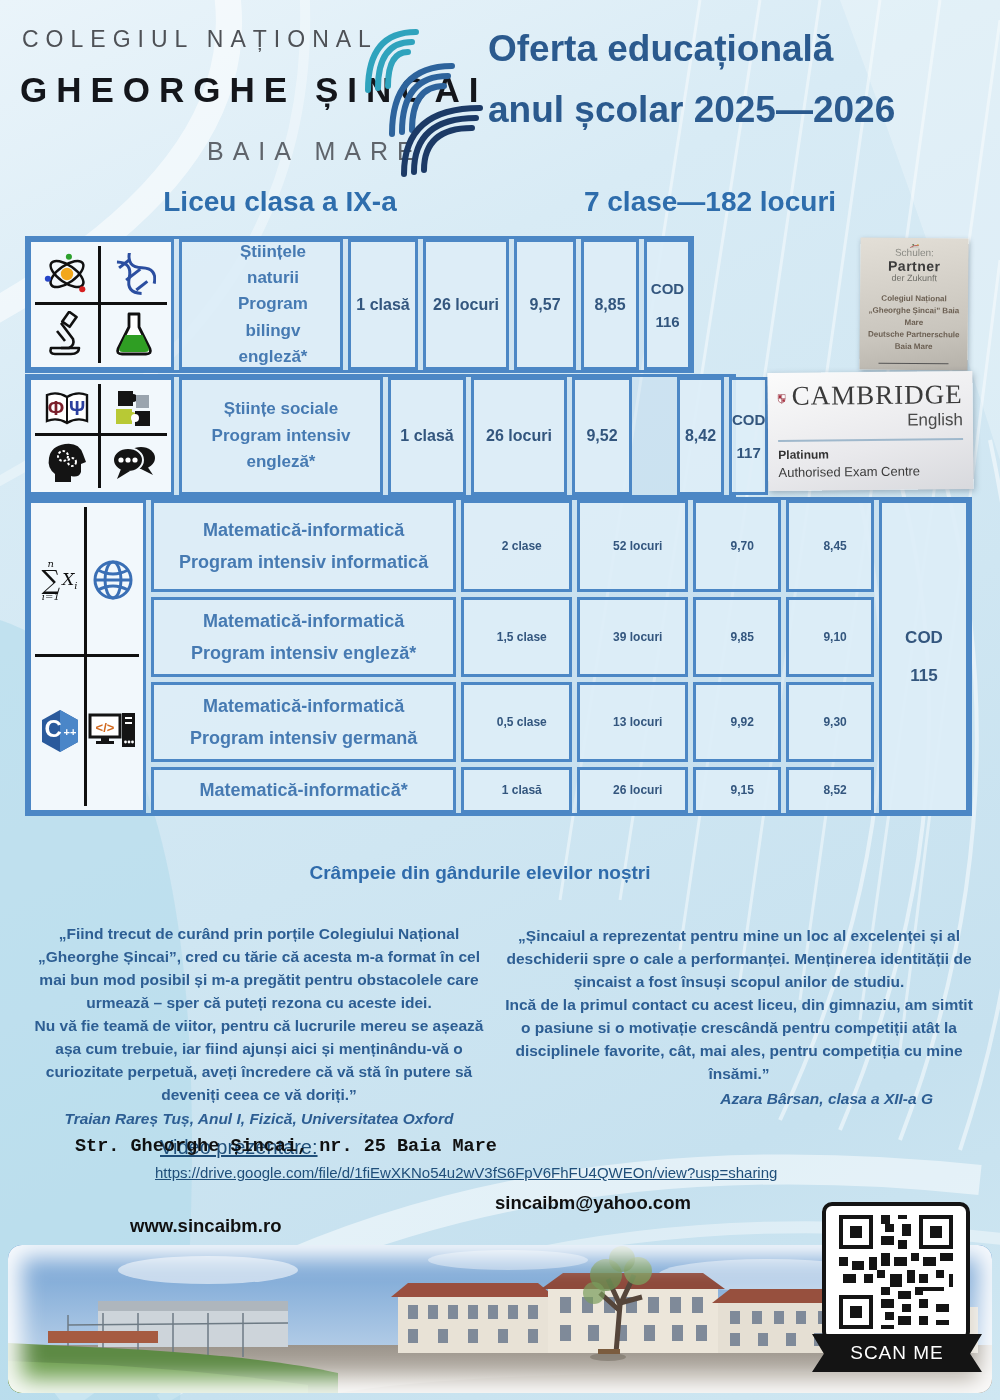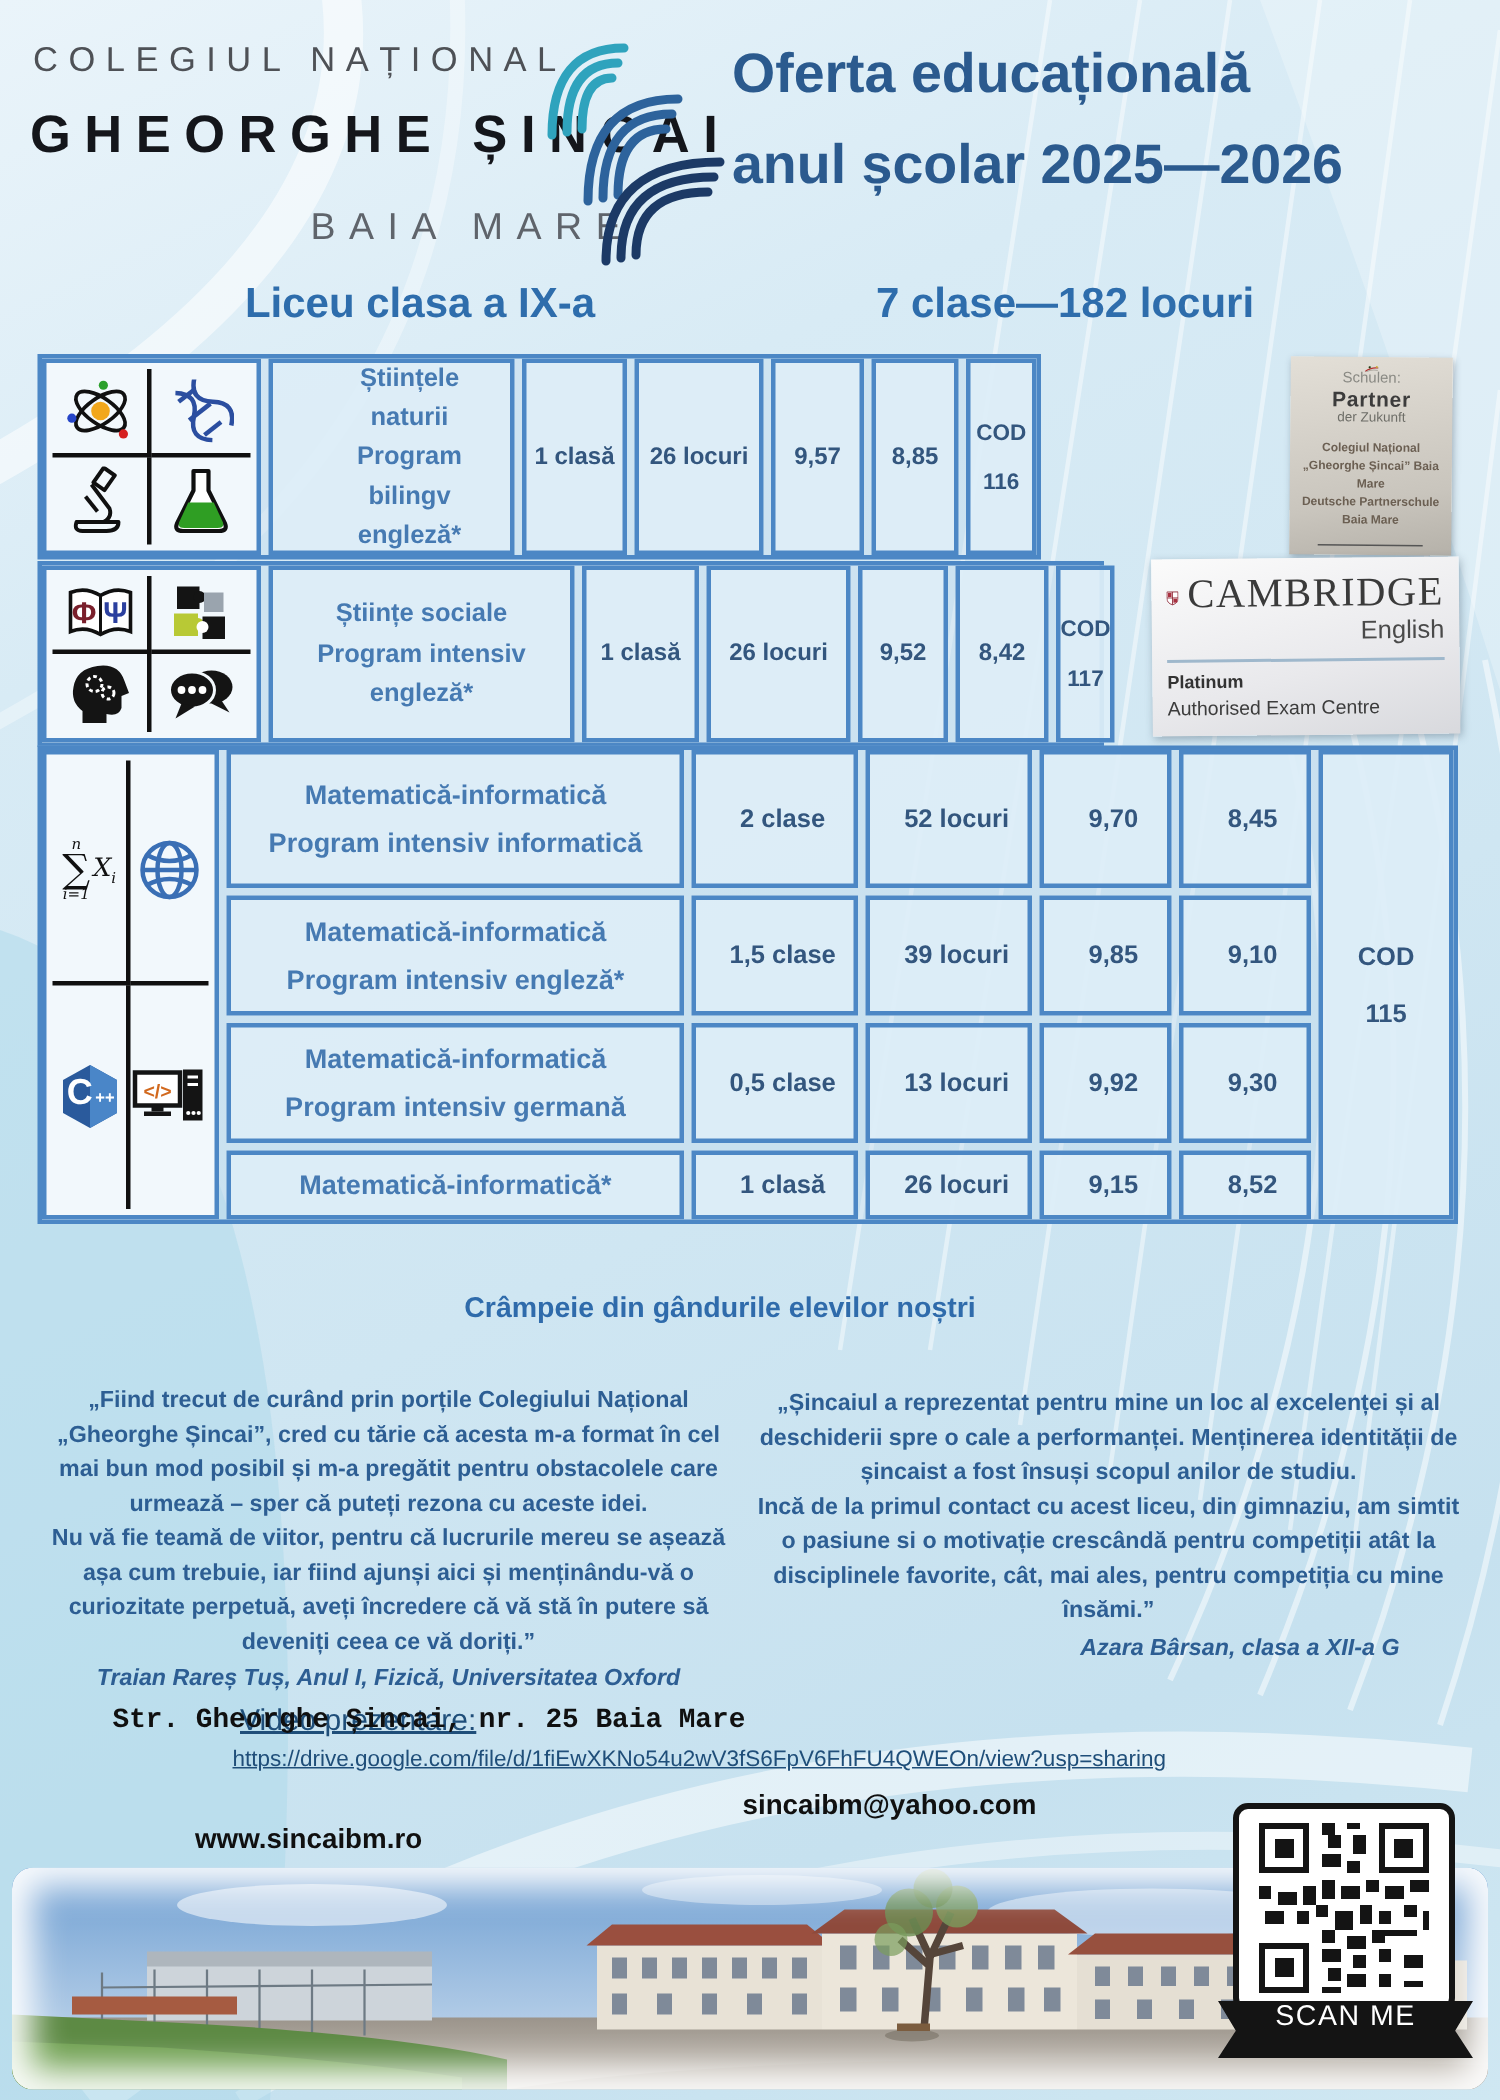--- a/index.html
+++ b/index.html
@@ -40,29 +40,29 @@
   #table-nat .c1{width:70px;flex:none;}
   #table-nat .c2{width:86px;flex:none;}
   #table-nat .c3{width:62px;flex:none;}
   #table-nat .c4{width:58px;flex:none;}
   #table-nat .cod{flex:1;}
   #table-soc .icon-cell{width:146px;flex:none;}
   #table-soc .lbl{width:204px;flex:none;}
   #table-soc .c1{width:78px;flex:none;}
   #table-soc .c2{width:96px;flex:none;}
   #table-soc .c3{width:60px;flex:none;}
-  #table-soc .c4{width:62px;flex:none;}
+  #table-soc .c4{width:47px;flex:none;margin-left:40px;}
   #table-soc .cod{flex:1;}
 
   #table-math{left:25px;top:497px;width:941px;height:313px;}
   #table-math .icon-cell{width:118px;flex:none;}
   .math-grid{flex:1;display:grid;grid-template-columns:3.3fr 1.2fr 1.2fr .95fr .95fr;
              grid-template-rows:92px 80px 80px 1fr;gap:5px;}
   .math-grid .cell.lbl{font-size:18px;line-height:1.8;}
-  .math-grid .cell.num{font-size:17px;padding-left:10px;}
+  .math-grid .cell.num{font-size:12px;padding-left:10px;}
   #table-math .cod{width:90px;flex:none;font-size:17px;}
 
   
   .sum-formula{display:flex;align-items:center;gap:2px;font-family:"DejaVu Serif",serif;font-style:italic;color:#101010;}
   .sum-col{display:flex;flex-direction:column;align-items:center;line-height:1;font-size:10px;}
   .sigma{font-size:26px;line-height:.9;font-style:normal;}
   .sum-x{font-size:17px;}
   .sum-x sub{font-size:10px;}
   .cpp-wrap{position:relative;width:44px;height:44px;}
   .cpp-wrap .cpp-c{position:absolute;left:7px;top:6px;color:#fff;font-size:24px;font-weight:700;font-family:"Liberation Sans",sans-serif;}
@@ -105,21 +105,21 @@
   .addr{position:absolute;left:75px;top:1136px;font-size:18.5px;font-weight:700;color:#101010;font-family:Liberation Mono, monospace;}
   .site{position:absolute;left:130px;top:1215px;font-size:18.5px;font-weight:700;color:#101010;}
   .email{position:absolute;left:495px;top:1192px;font-size:18.5px;font-weight:700;color:#101010;}
 
   
   .qr-block{position:absolute;left:818px;top:1202px;width:158px;height:168px;z-index:5;}
   .qr-card{position:absolute;left:4px;top:0;width:148px;height:140px;background:#fff;border:4px solid #141414;
            border-radius:10px;display:flex;align-items:center;justify-content:center;box-sizing:border-box;}
   .qr-ribbon{position:absolute;left:-6px;top:132px;width:170px;height:38px;background:#141414;
              clip-path:polygon(0 0,100% 0,93% 52%,100% 100%,0 100%,7% 52%);
-             display:flex;align-items:flex-start;justify-content:center;}
+             display:flex;align-items:center;justify-content:center;}
   .qr-ribbon span{color:#fff;font-size:19px;letter-spacing:1px;}
 
   
   .photo{position:absolute;left:8px;top:1245px;width:984px;height:148px;border-radius:14px;overflow:hidden;}
   .photo:after{content:"";position:absolute;inset:0;border-radius:14px;
                box-shadow:inset 0 0 22px 14px rgba(255,255,255,.95);}
 </style>
 </head>
 <body>
 

